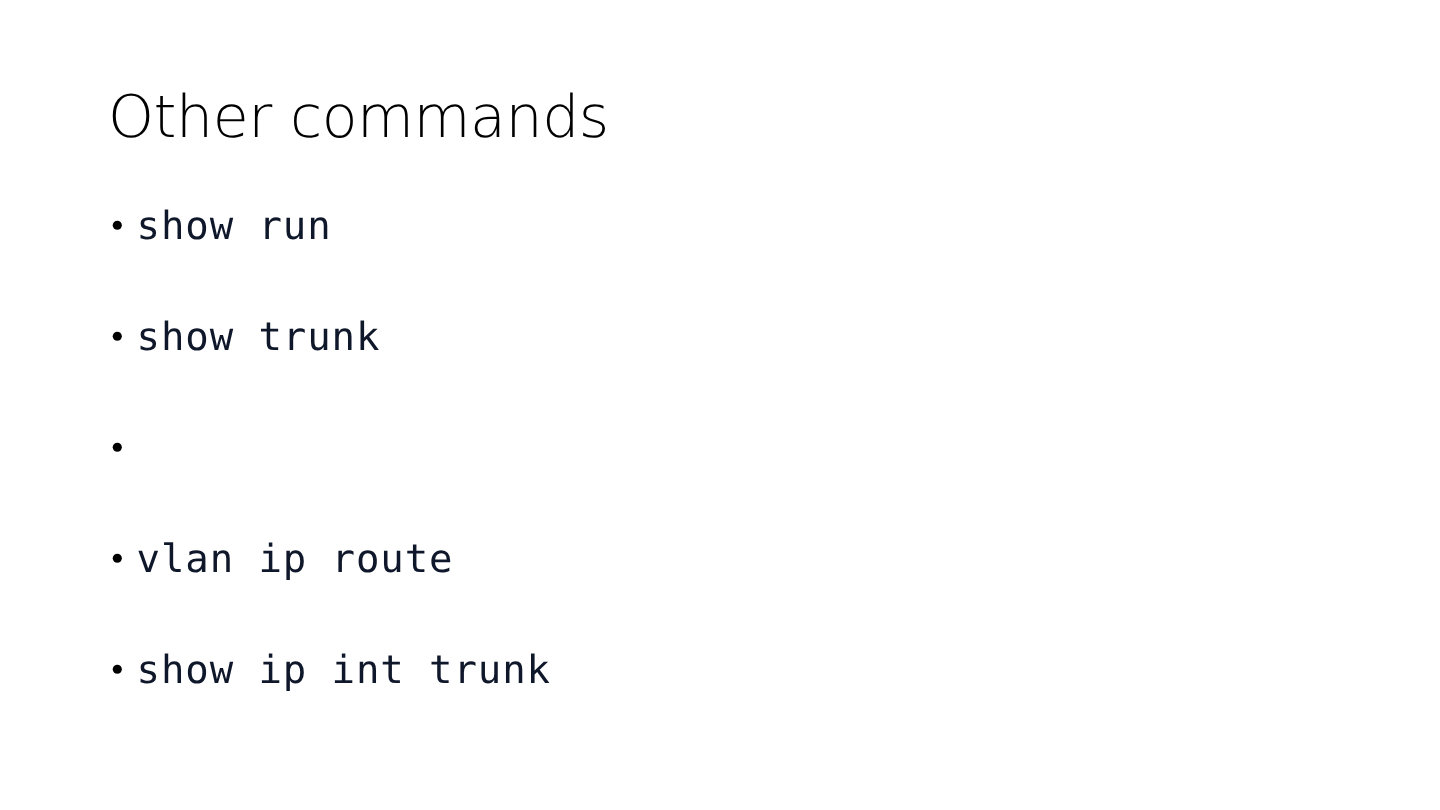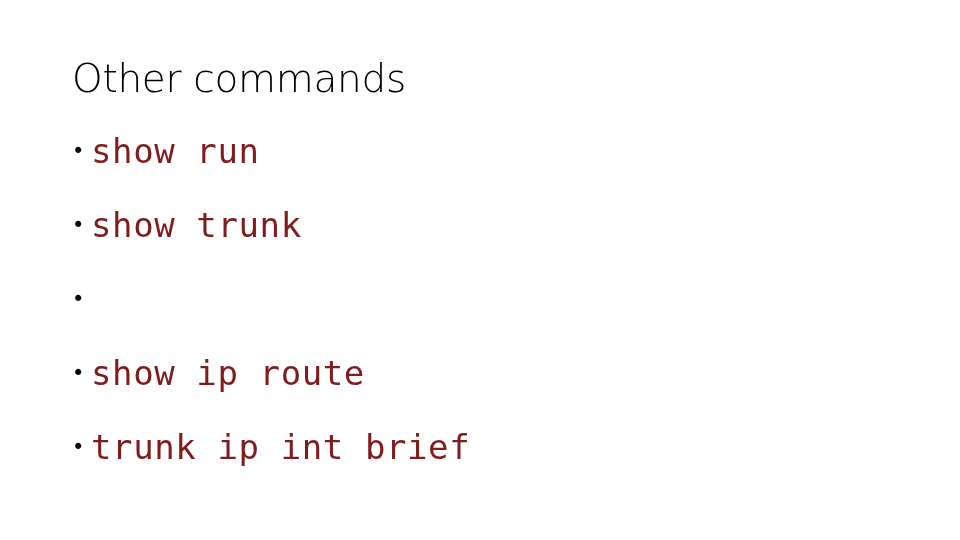--- a/index.html
+++ b/index.html
@@ -70,25 +70,25 @@
     font-family: "DejaVu Sans", "Liberation Sans", sans-serif;
     font-size: 21px;
     line-height: 36px;
     color: #000000;
     text-align: left;
   }
 
   .bullet-text {
     flex: 0 0 auto;
     font-family: "DejaVu Sans Mono", "Liberation Mono", monospace;
-    font-size: 34px;
+    font-size: 26px;
     font-weight: 400;
     line-height: 36px;
     letter-spacing: 0.6px;
-    color: #7f1d1d;
+    color: #0f172a;
     white-space: pre;
   }
 </style>
 </head>
 <body>
 
 <div class="slide">
 
   <h1 class="slide-title">Other commands</h1>
 
@@ -103,23 +103,23 @@
       <span class="bullet-marker">•</span>
       <span class="bullet-text">show trunk</span>
     </li>
 
     <li class="bullet-item">
       <span class="bullet-marker">•</span>
     </li>
 
     <li class="bullet-item">
       <span class="bullet-marker">•</span>
-      <span class="bullet-text">show ip route</span>
+      <span class="bullet-text">vlan ip route</span>
     </li>
 
     <li class="bullet-item">
       <span class="bullet-marker">•</span>
-      <span class="bullet-text">trunk ip int brief</span>
+      <span class="bullet-text">show ip int trunk</span>
     </li>
 
   </ul>
 
 </div>
 
 </body></html>

